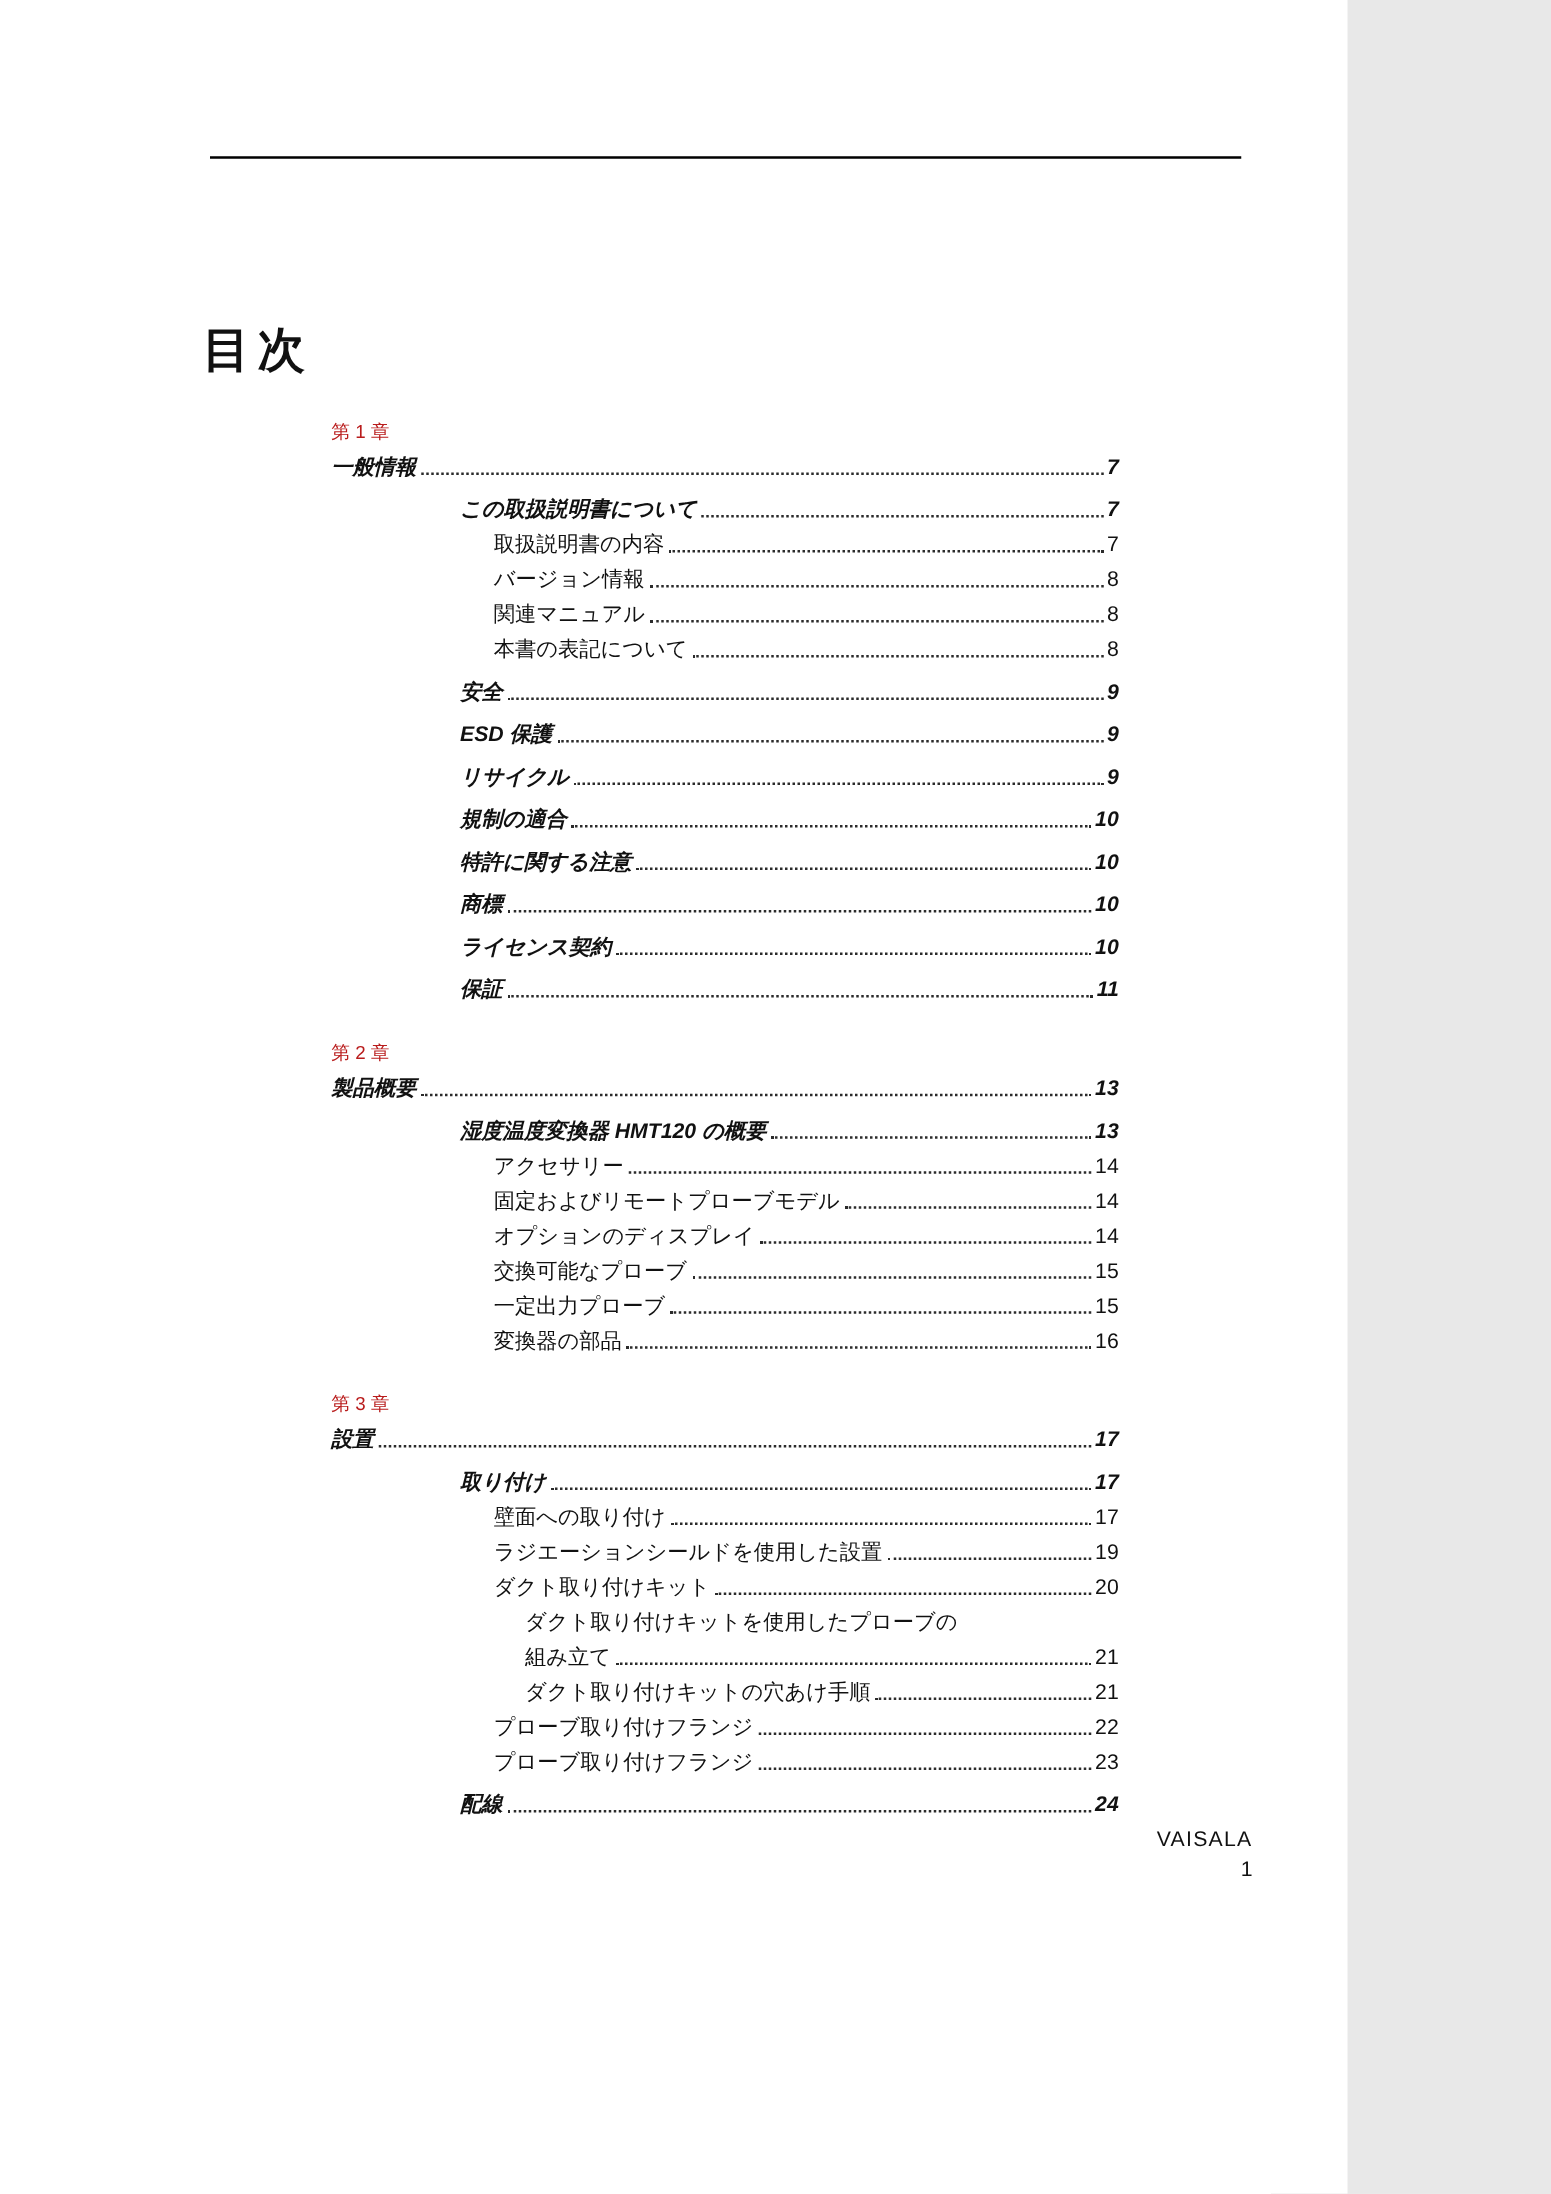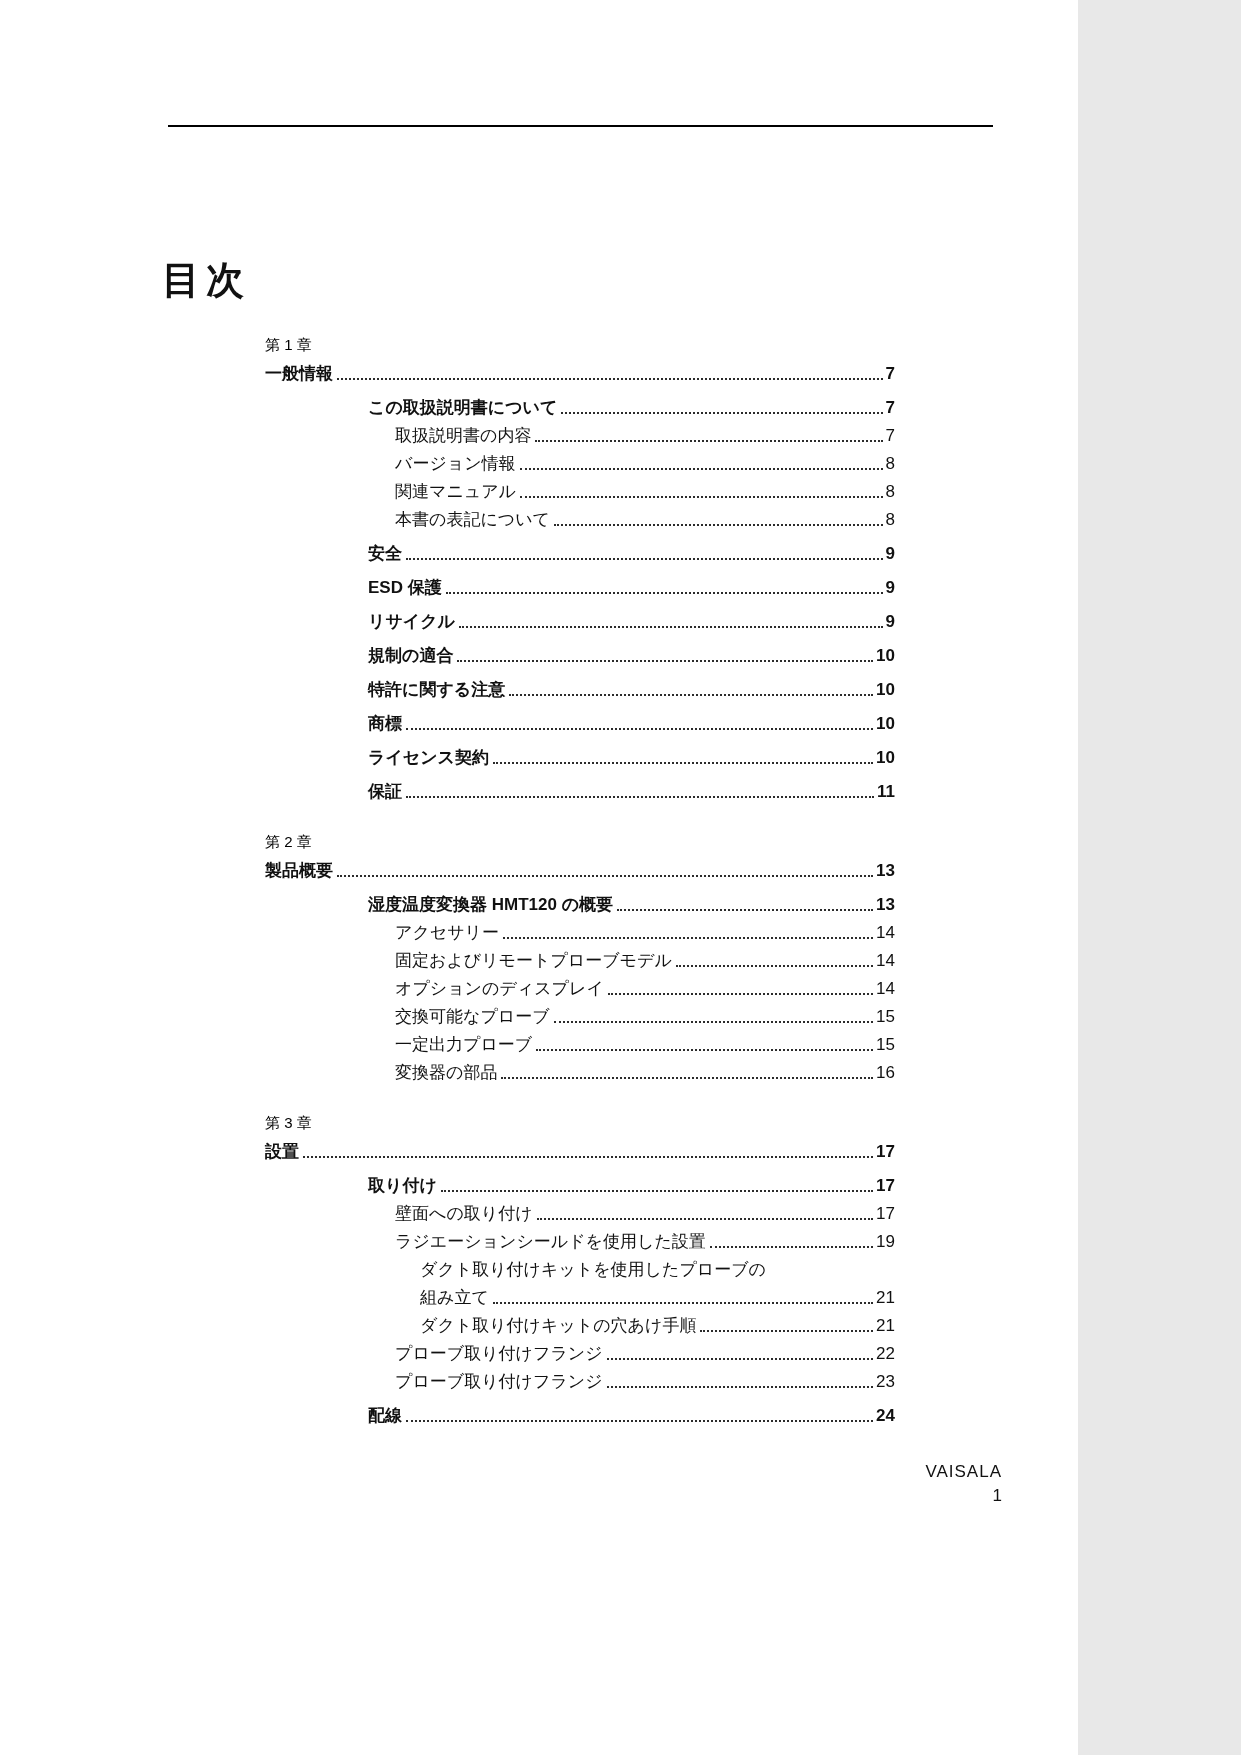--- a/index.html
+++ b/index.html
@@ -35,34 +35,34 @@
     position: absolute;
     left: 265px;
     top: 336px;
     width: 630px;
   }
   .chapter { margin: 0; }
   .chapter + .chapter { margin-top: 32px; }
   .chapter-label {
     font-size: 15px;
     margin-bottom: 9px;
-    color: #000000;
+    color: #b91c1c;
   }
   .row {
     display: flex;
     align-items: flex-end;
     font-size: 17px;
     line-height: 19px;
     margin-top: 9px;
   }
   .row.l0 { font-weight: bold; margin-top: 0; }
   .row.l1 { padding-left: 103px; margin-top: 15px; }
   .row.l2 { padding-left: 130px; }
   .row.l3 { padding-left: 155px; }
-  .row.bold { font-weight: bold; }
+  .row.bold { font-weight: bold; font-style: italic; }
   .entry-label { white-space: nowrap; }
   .leader {
     flex: 1;
     min-width: 12px;
     border-bottom: 2px dotted #2b2b2b;
     margin: 0 3px 3px 4px;
     height: 0;
   }
   .page-num { white-space: nowrap; }
   .footer {
@@ -225,20 +225,25 @@
         <div class="row l2">
           <span class="entry-label">壁面への取り付け</span>
           <span class="leader"></span>
           <span class="page-num">17</span>
         </div>
         <div class="row l2">
           <span class="entry-label">ラジエーションシールドを使用した設置</span>
           <span class="leader"></span>
           <span class="page-num">19</span>
         </div>
+        <div class="row l2">
+          <span class="entry-label">ダクト取り付けキット</span>
+          <span class="leader"></span>
+          <span class="page-num">20</span>
+        </div>
         <div class="row l3">
           <span class="entry-label">ダクト取り付けキットを使用したプローブの</span>
         </div>
         <div class="row l3">
           <span class="entry-label">組み立て</span>
           <span class="leader"></span>
           <span class="page-num">21</span>
         </div>
         <div class="row l3">
           <span class="entry-label">ダクト取り付けキットの穴あけ手順</span>

